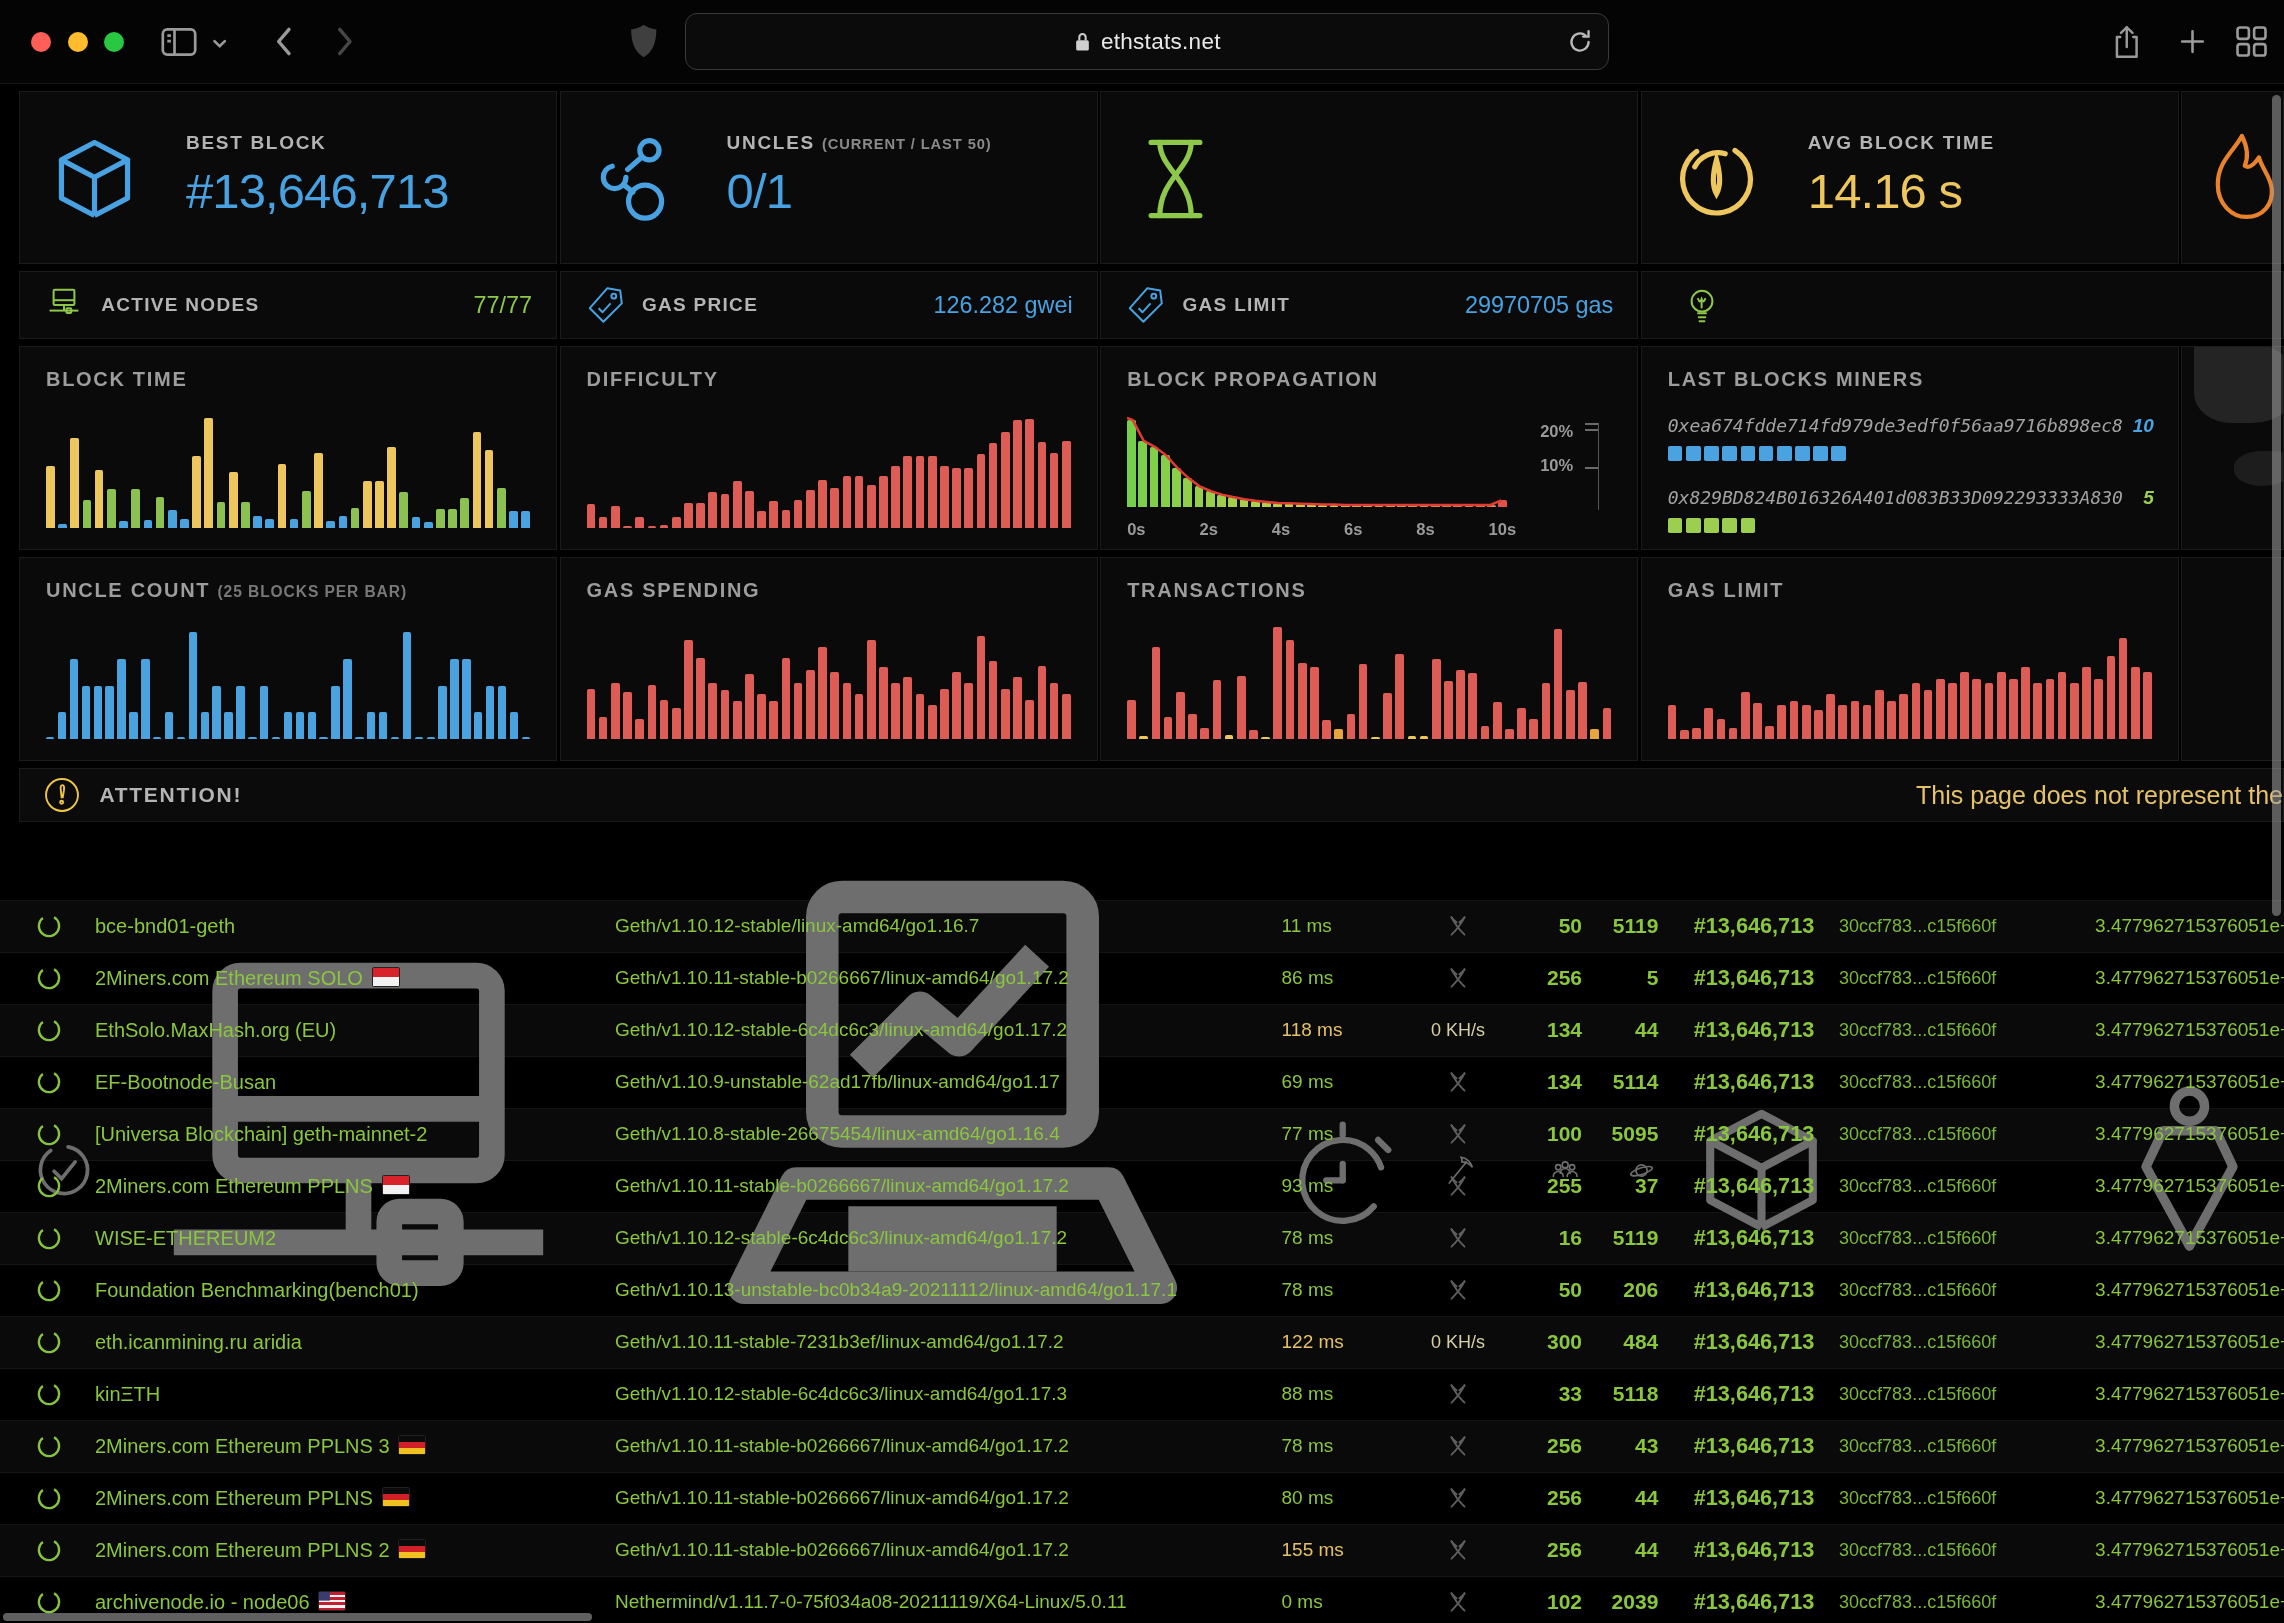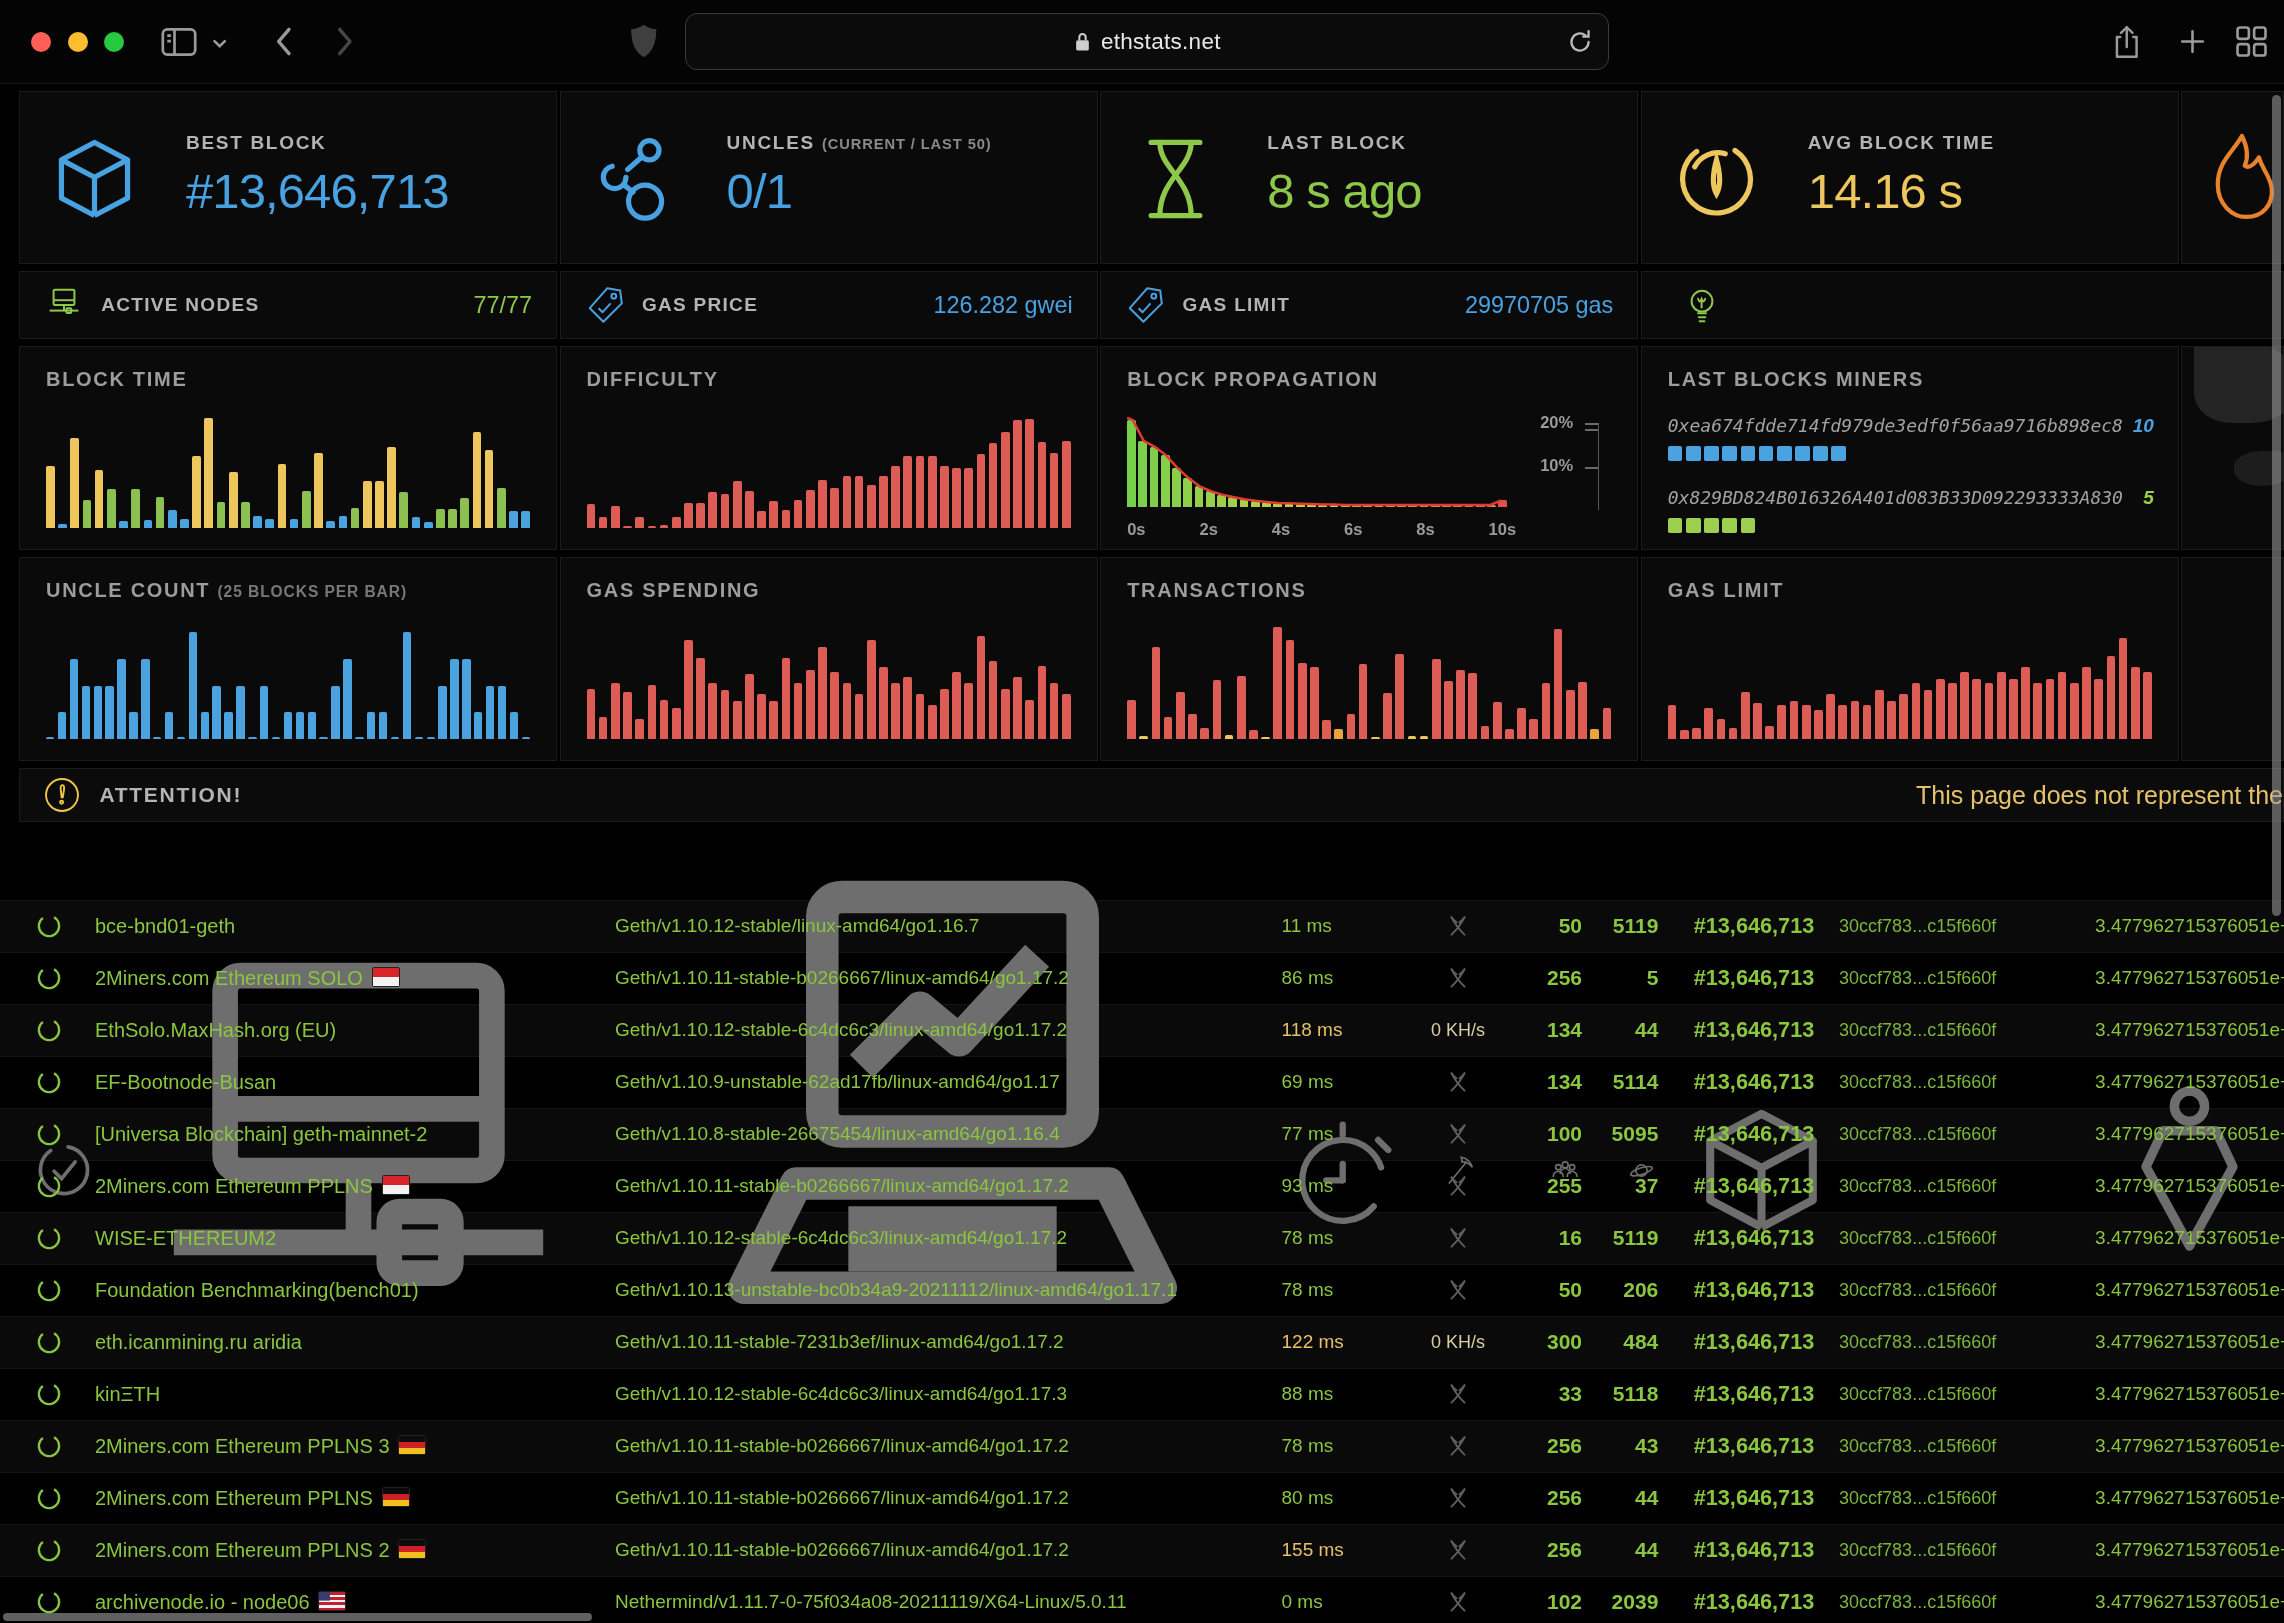--- a/index.html
+++ b/index.html
@@ -210,24 +210,20 @@
       </div>
       <div class="panel big">
         <div class="bigicon" style="color:#8ec84a">
           <svg class="ic" viewBox="0 0 100 100" fill="none" stroke="currentColor" stroke-width="6" stroke-linecap="round">
             <path d="M22 8 H78"></path>
             <path d="M32 8 C32 38 68 50 68 92"></path>
             <path d="M68 8 C68 38 32 50 32 92"></path>
             <path d="M22 92 H78"></path>
           </svg>
         </div>
-        <div class="bigbody">
-          <div class="biglabel">LAST BLOCK</div>
-          <div class="bigvalue" style="color:#8ec84a">8 s ago</div>
-        </div>
       </div>
       <div class="panel big">
         <div class="bigicon" style="color:#eec65e">
           <svg class="ic" viewBox="0 0 100 100" fill="none" stroke="currentColor" stroke-width="6" stroke-linecap="round">
             <circle cx="50" cy="50" r="39" stroke-dasharray="198 47" transform="rotate(-57 50 50)"></circle>
             <path d="M25 36 A30 30 0 0 1 60 21"></path>
             <path d="M50 28 C45 46 45 58 50 67 C55 58 55 46 50 28 Z"></path>
           </svg>
         </div>
         <div class="bigbody">
@@ -415,21 +411,21 @@
           <div class="bar" style="height:2.272727272727273%;background:hsl(35.60000000000001,58%,55%)"></div>
           <div class="bar" style="height:2.272727272727273%;background:hsl(33.30000000000001,58%,55%)"></div>
           <div class="bar" style="height:2.272727272727273%;background:hsl(31,58%,55%)"></div>
           <div class="bar" style="height:2.272727272727273%;background:hsl(28.700000000000003,58%,55%)"></div>
           <div class="bar" style="height:2.272727272727273%;background:hsl(27,58%,55%)"></div>
           <div class="bar" style="height:7.272727272727273%;background:#e2514a"></div>
         </div>
         <div class="propline"><svg viewBox="0 0 100 100" preserveAspectRatio="none">
             <polyline points="0,2 1.5,4.5 4.4,27.3 7.4,34.1 10.3,43.2 13.2,56.8 16.2,68.2 19.1,77.3 22.1,82.7 25.0,86.4 27.9,89.1 30.9,91.4 33.8,93.2 36.8,94.5 39.7,95.5 42.6,95.9 45.6,96.4 48.5,96.8 51.5,97.3 54.4,97.3 57.4,97.7 60.3,97.7 63.2,97.7 66.2,97.7 69.1,97.7 72.1,97.7 75.0,97.7 77.9,97.7 80.9,97.7 83.8,97.7 86.8,97.7 89.7,97.7 92.6,97.7 95.6,97.7 98.5,92.7 " fill="none" stroke="#e03c32" stroke-width="2.5" vector-effect="non-scaling-stroke"></polyline>
           </svg></div>
-        <div class="ylab" style="top:66px">20%</div>
+        <div class="ylab" style="top:75px">20%</div>
         <div class="ytick" style="top:76px"></div>
         <div class="ytick" style="top:82px"></div>
         <div class="ylab" style="top:109px">10%</div>
         <div class="ytick" style="top:120px"></div>
         <div class="yaxis" style="top:76px;height:87px"></div>
         <div class="xlab">
           <span>0s</span>
           <span>2s</span>
           <span>4s</span>
           <span>6s</span>

